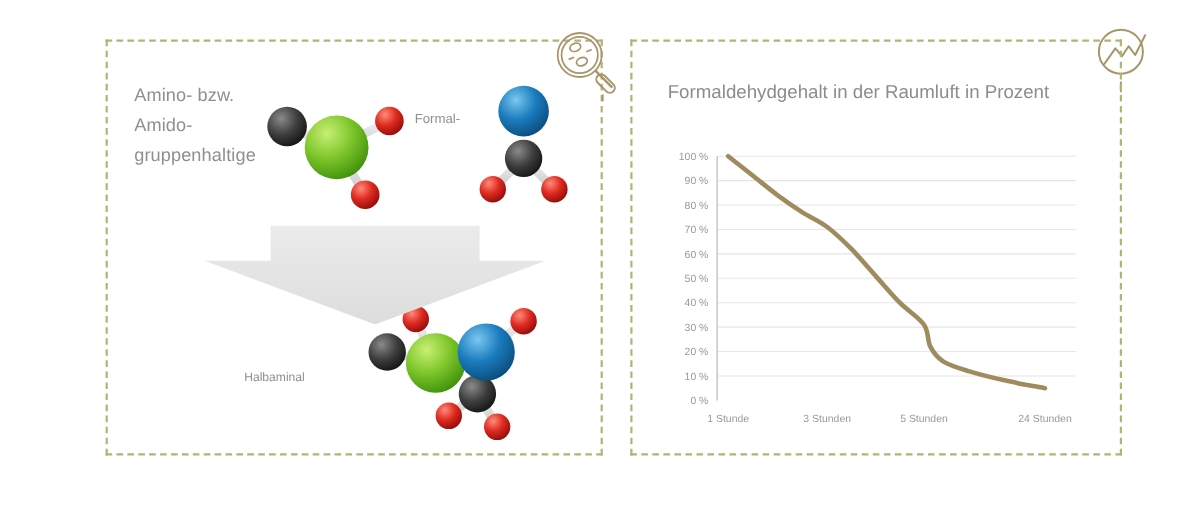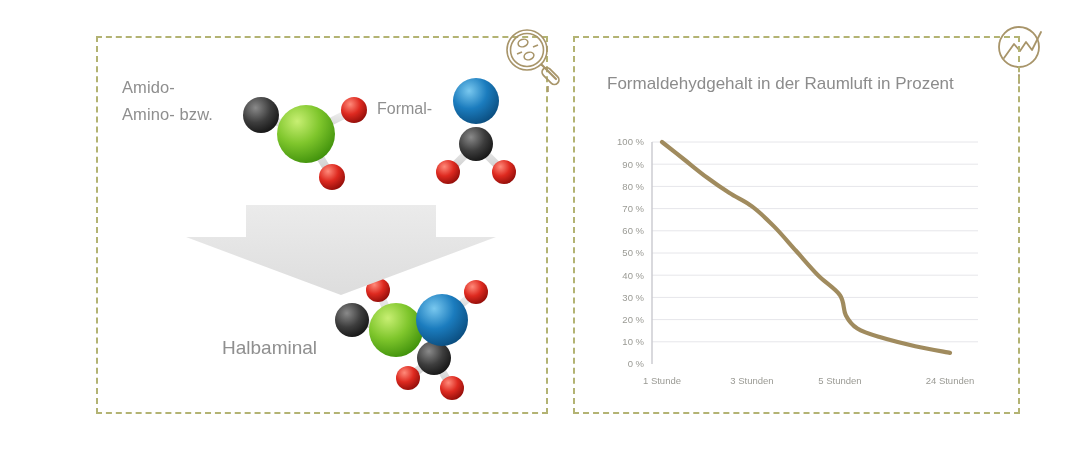--- a/index.html
+++ b/index.html
@@ -48,30 +48,30 @@
     line-height: 27px;
     letter-spacing: .1px;
   }
   #left-text div { white-space: nowrap; }
 
   #label-formaldehyd {
     position: absolute;
     left: 377px; top: 95px;
     width: 90px;
     color: #8f8f8f;
-    font-size: 16px;
+    font-size: 12px;
     line-height: 27px;
   }
   #label-formaldehyd div { white-space: nowrap; }
 
   #label-halbaminal {
     position: absolute;
     left: 222px; top: 337px;
     color: #8f8f8f;
-    font-size: 19px;
+    font-size: 11px;
     white-space: nowrap;
   }
 
   
   #arrow-down {
     position: absolute;
     left: 186px; top: 205px;
     width: 310px; height: 90px;
   }
   #arrow-down svg { display: block; width: 100%; height: 100%; }
@@ -108,22 +108,23 @@
   .xtick { text-anchor: middle; }
 </style>
 </head>
 <body>
 
 <div id="stage">
 
   <div class="panel" id="panel-left"></div>
 
   <div id="left-text">
+    <div>Amino- bzw.</div>
     <div>Amido-</div>
-    <div>Amino- bzw.</div>
+    <div>gruppenhaltige</div>
   </div>
 
   <div id="label-formaldehyd">
     <div>Formal-</div>
   </div>
 
   <div id="label-halbaminal">Halbaminal</div>
 
   <div class="molecule" id="mol-amino">
     <svg viewBox="0 0 148 116">

